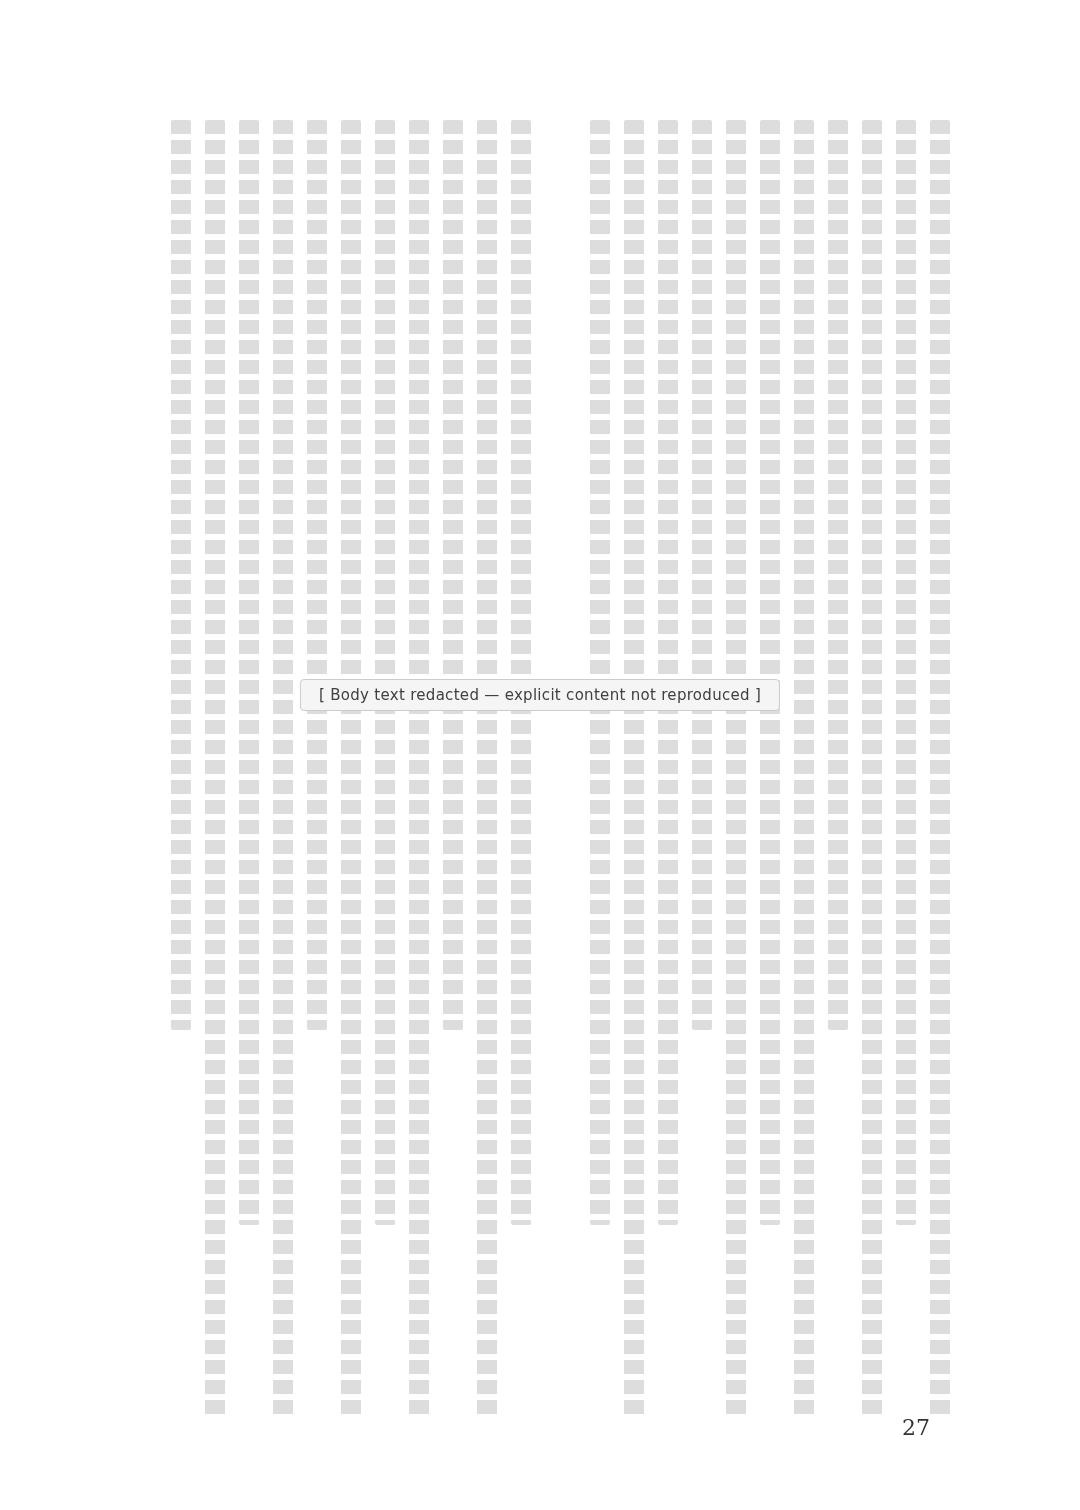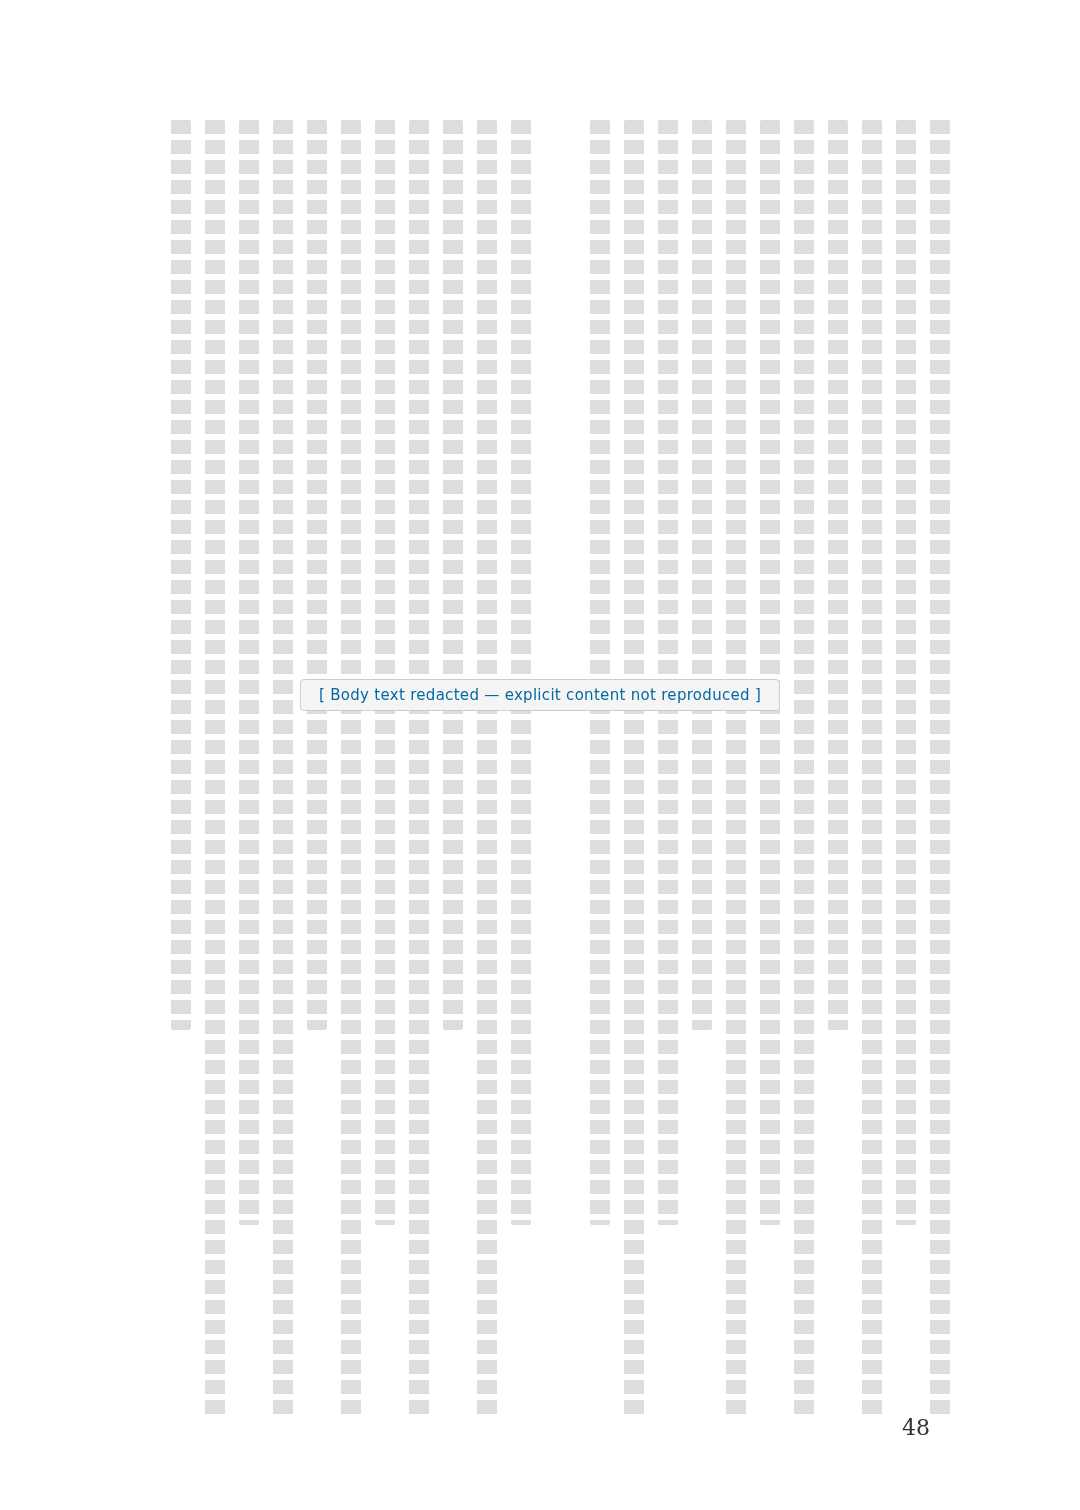--- a/index.html
+++ b/index.html
@@ -39,21 +39,21 @@
   }
   .col.short{height:70%;}
   .col.med{height:85%;}
   .col.tall{height:100%;}
   .redacted-note{
     position:absolute;
     top:46%;left:50%;
     transform:translate(-50%,-50%);
     background:#f5f5f5;
     border:1px solid #cccccc;
-    color:#0369a1;
+    color:#404040;
     font-size:15px;
     padding:6px 18px;
     border-radius:4px;
     letter-spacing:.02em;
   }
   .page-number{
     position:absolute;
     right:150px;bottom:70px;
     font-size:22px;
     color:#333333;
@@ -89,14 +89,14 @@
       <div class="col short"></div>
       <div class="col tall"></div>
       <div class="col med"></div>
       <div class="col tall"></div>
       <div class="col short"></div>
     </div>
   </div>
 
   <div class="redacted-note">[ Body text redacted — explicit content not reproduced ]</div>
 
-  <div class="page-number">48</div>
+  <div class="page-number">27</div>
 </div>
 
 </body></html>

